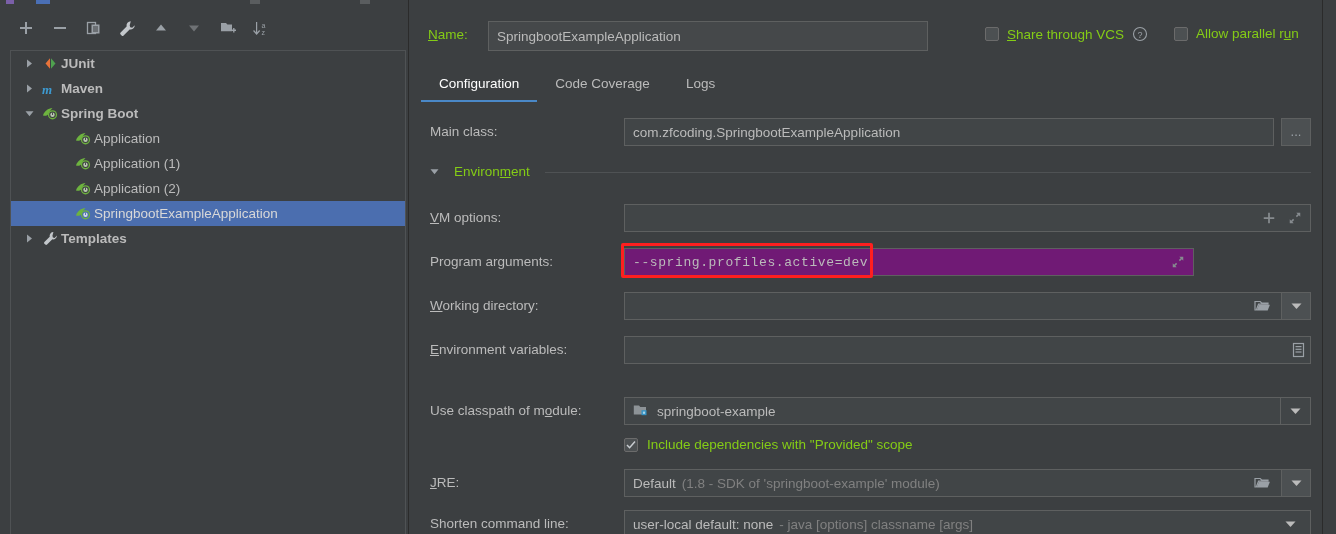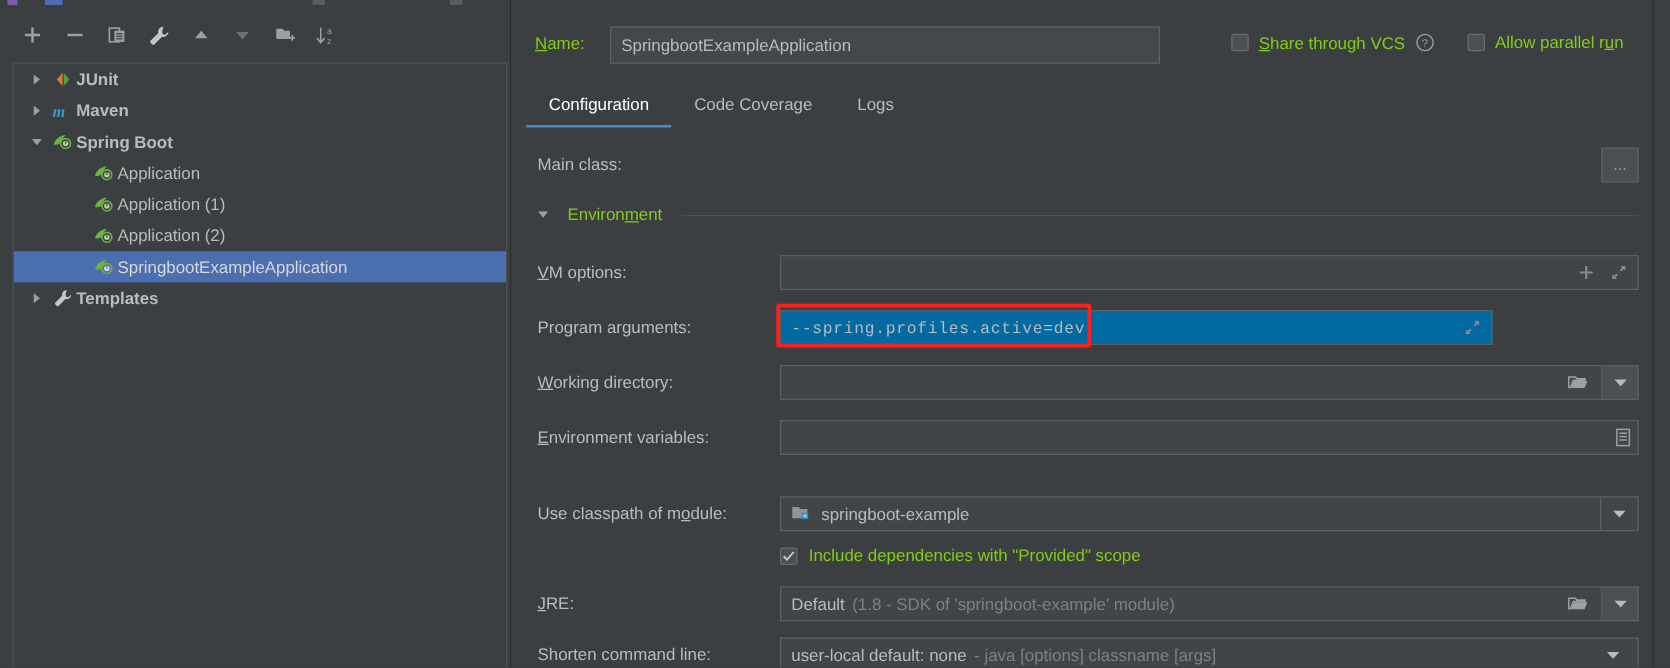--- a/index.html
+++ b/index.html
@@ -310,20 +310,23 @@
       </div>
       <div class="tab">
         <span>Logs</span>
       </div>
     </div>
 
     <div class="form">
 
       <div class="row" style="top:16px;height:28px;">
         <span class="row-label" style="top:6px;">Main class:</span>
+        <div class="field" style="position:absolute;left:215px;top:0;width:650px;height:28px;background:#414547;">
+          <span>com.zfcoding.SpringbootExampleApplication</span>
+        </div>
         <div class="btnbox" style="position:absolute;left:872px;top:0;width:30px;height:28px;">
           <span style="color:#9aa0a6;font-size:13px;line-height:8px;">...</span>
         </div>
       </div>
 
       <div class="env-header" style="top:62px;">
         <span class="iconbtn" style="margin-right:7px;">
           <svg width="9" height="9" viewBox="0 0 9 9">
               <path d="M0.5 2.2h8l-4 5z" fill="#9aa0a6"></path>
             </svg>
@@ -344,21 +347,21 @@
           <span class="iconbtn">
             <svg width="14" height="14" viewBox="0 0 16 16">
               <path d="M9.5 2H14v4.5l-1.6-1.6-2.2 2.2-1.3-1.3 2.2-2.2zM6.5 14H2V9.5l1.6 1.6 2.2-2.2 1.3 1.3-2.2 2.2z" fill="#868b8f"></path>
             </svg>
           </span>
         </div>
       </div>
 
       <div class="row" style="top:146px;height:28px;">
         <span class="row-label" style="top:6px;">Program ar<u>g</u>uments:</span>
-        <div class="field" style="position:absolute;left:215px;top:0;width:570px;height:28px;background:#0369a1;">
+        <div class="field" style="position:absolute;left:215px;top:0;width:570px;height:28px;background:#701a75;">
           <span class="mono">--spring.profiles.active=dev</span>
           <span class="iconbtn" style="margin-left:auto;">
             <svg width="14" height="14" viewBox="0 0 16 16">
               <path d="M9.5 2H14v4.5l-1.6-1.6-2.2 2.2-1.3-1.3 2.2-2.2zM6.5 14H2V9.5l1.6 1.6 2.2-2.2 1.3 1.3-2.2 2.2z" fill="#868b8f"></path>
             </svg>
           </span>
         </div>
       </div>
 
       <div class="row" style="top:190px;height:28px;">

